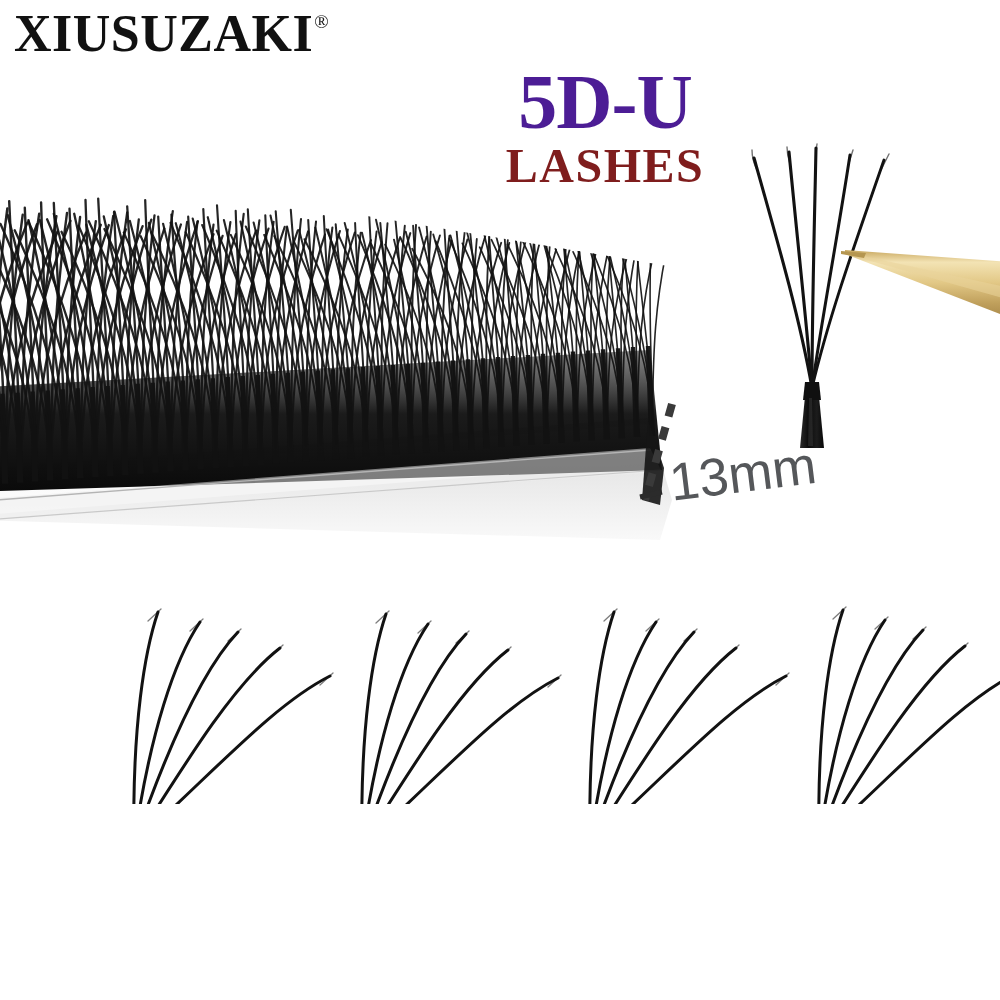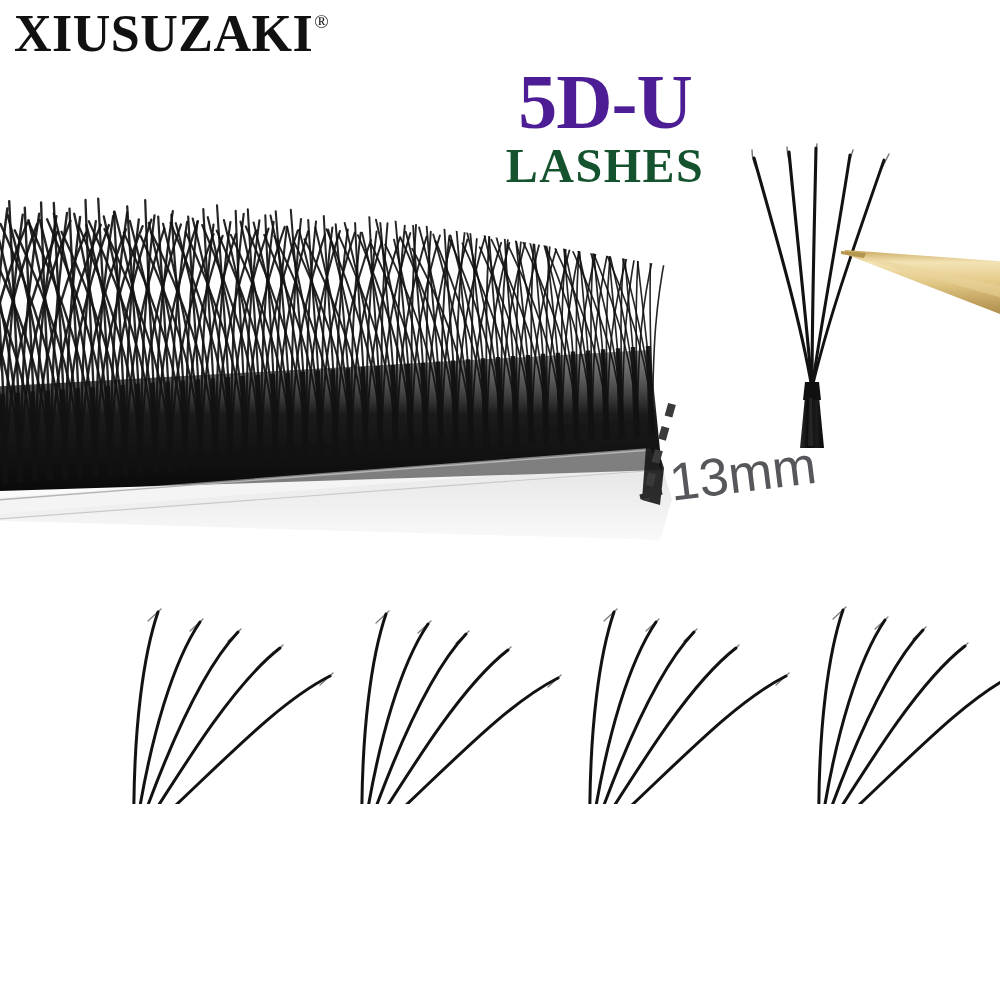--- a/index.html
+++ b/index.html
@@ -54,21 +54,21 @@
     font-weight: 700;
     color: #4c1d95;
     line-height: 0.92;
     letter-spacing: -1px;
     display: block;
   }
   #headline-sub {
     font-family: "Liberation Serif", serif;
     font-size: 48px;
     font-weight: 700;
-    color: #14532d;
+    color: #7f1d1d;
     line-height: 1.0;
     letter-spacing: 1.5px;
     display: block;
     margin-top: 4px;
   }
 
   
   #measure-label {
     position: absolute;
     left: 666px;

